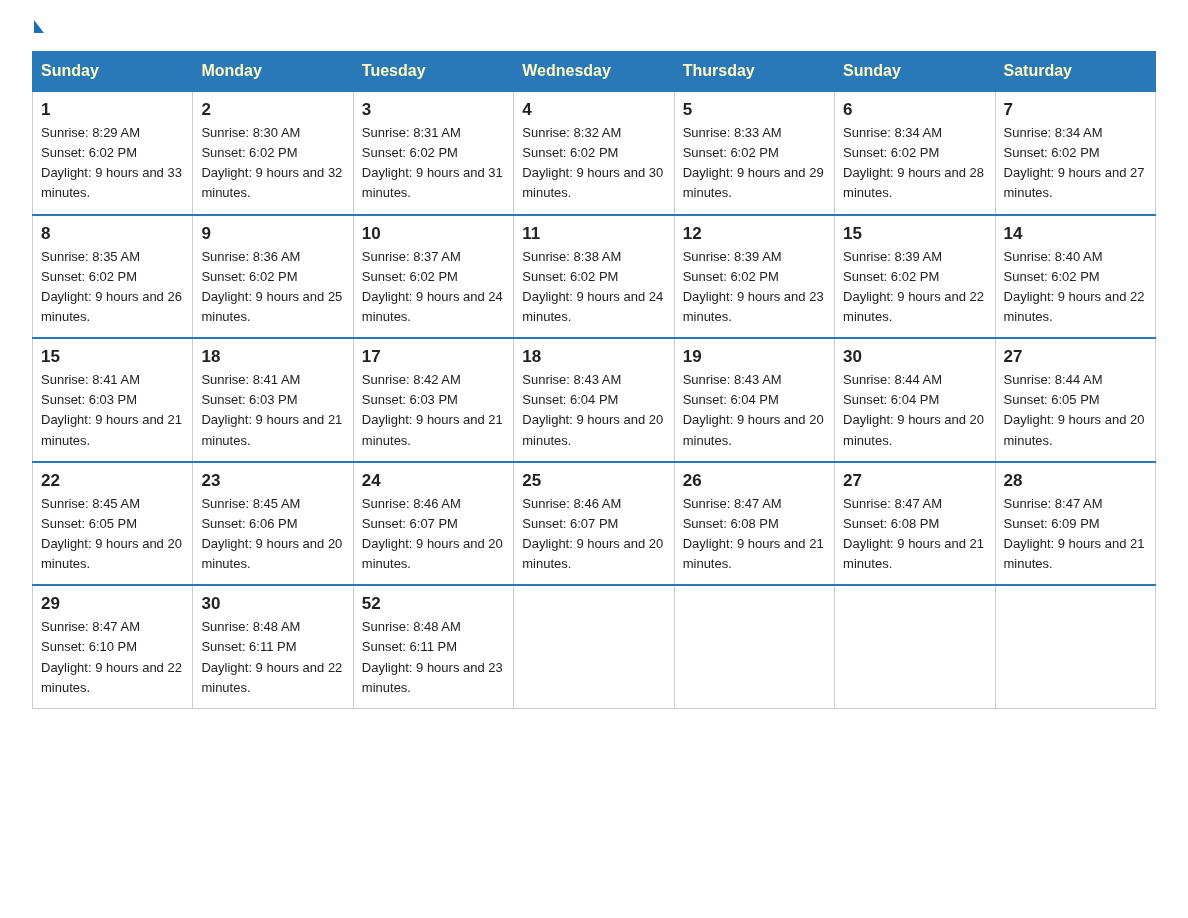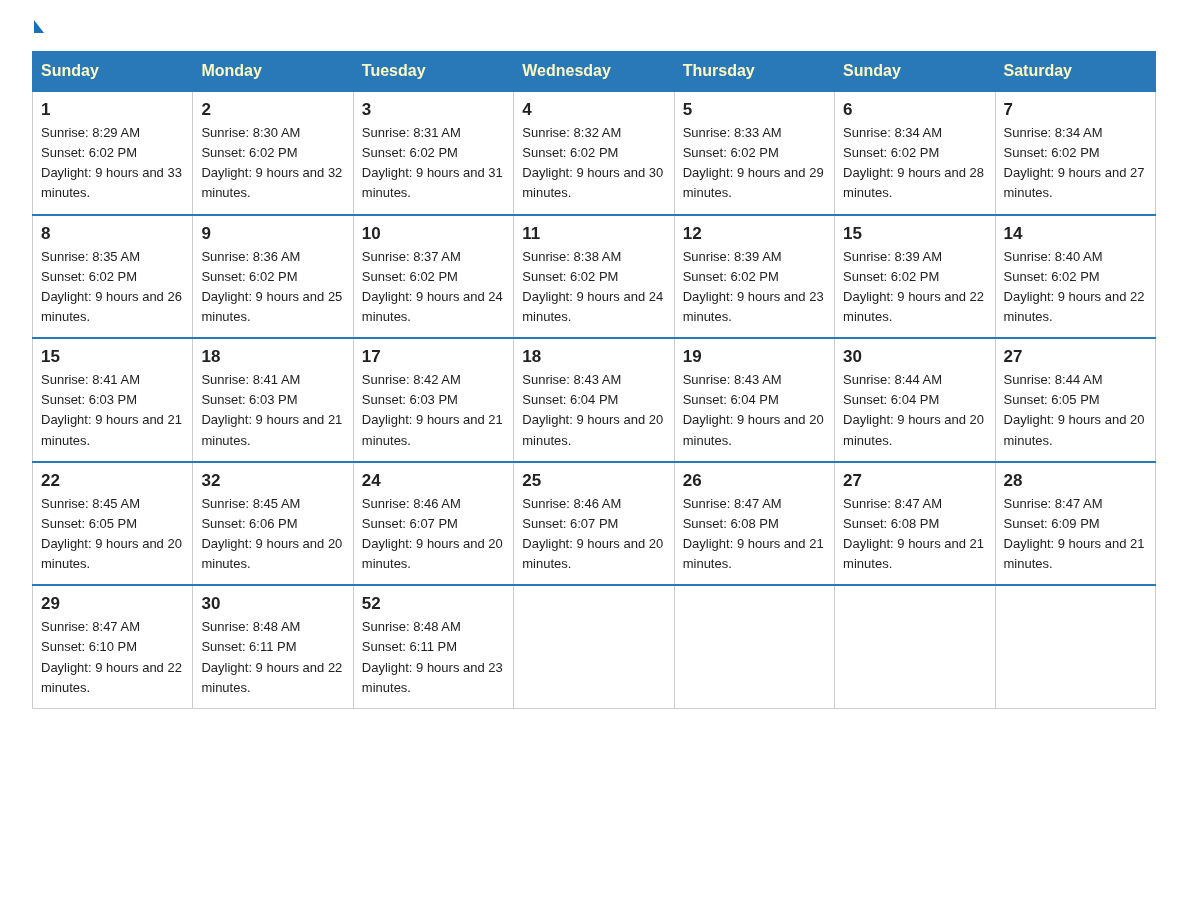--- a/index.html
+++ b/index.html
@@ -313,21 +313,21 @@
       <tr class="week-row">
         <td>
         <span class="day-num">22</span>
         <div class="day-info">
           Sunrise: 8:45 AM<br>
           Sunset: 6:05 PM<br>
           Daylight: 9 hours and 20 minutes.
         </div>
       </td>
         <td>
-        <span class="day-num">32</span>
+        <span class="day-num">23</span>
         <div class="day-info">
           Sunrise: 8:45 AM<br>
           Sunset: 6:06 PM<br>
           Daylight: 9 hours and 20 minutes.
         </div>
       </td>
         <td>
         <span class="day-num">24</span>
         <div class="day-info">
           Sunrise: 8:46 AM<br>

